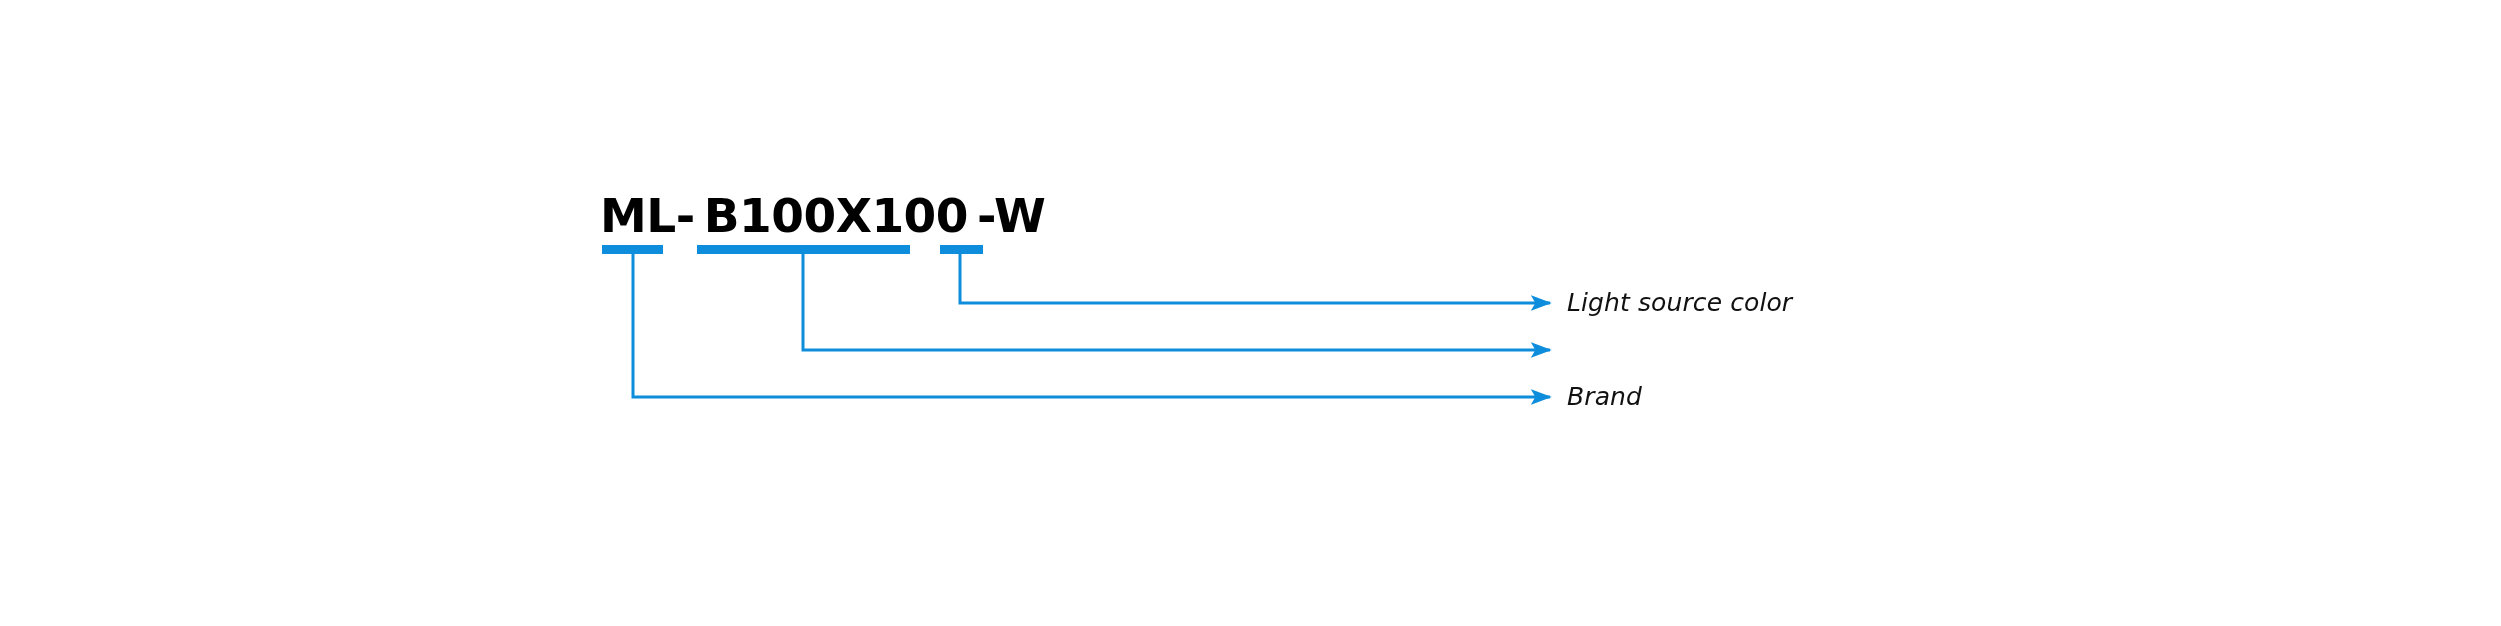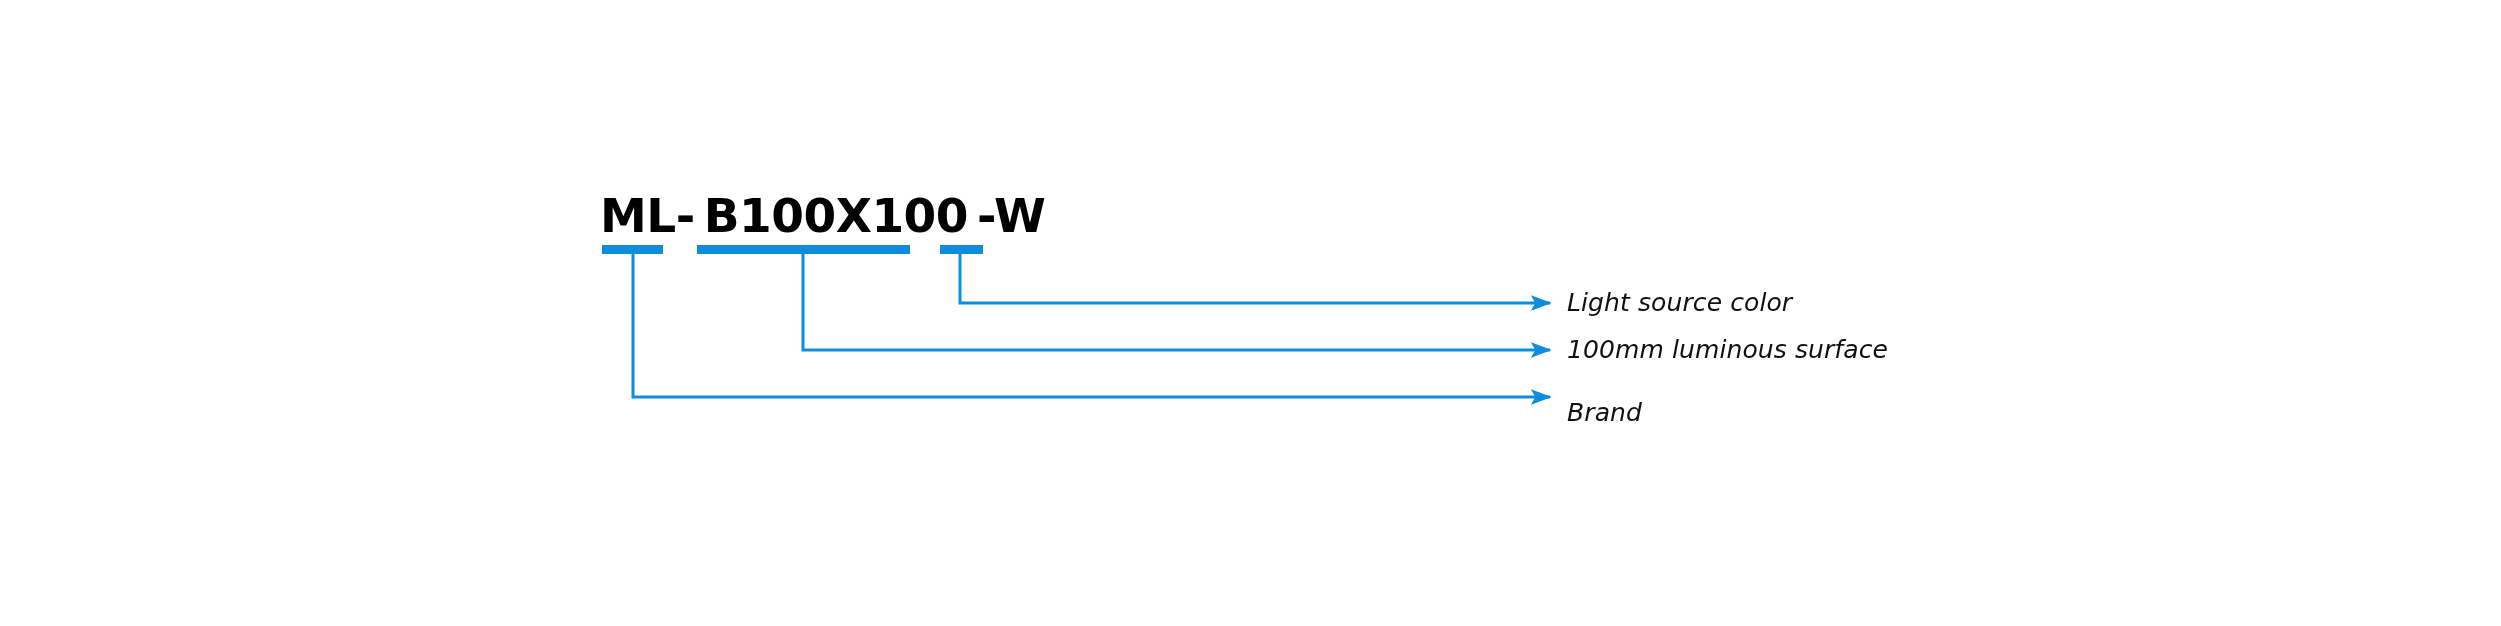--- a/index.html
+++ b/index.html
@@ -61,21 +61,21 @@
     font-weight: normal;
     font-size: 25px;
     line-height: 25px;
     color: #111111;
     white-space: nowrap;
     letter-spacing: 0.1px;
     font-style: italic;
   }
   #label-0 { top: 290px; }
   #label-1 { top: 337px; }
-  #label-2 { top: 384px; margin-top: 16px; }
+  #label-2 { top: 384px; }
 </style>
 </head>
 <body>
 
 <div id="canvas">
 
   <div id="code-row">
     <span class="code-seg">ML-</span><span class="code-gap"></span><span class="code-seg">B100X100</span><span class="code-gap"></span><span class="code-seg">-W</span>
   </div>
 
@@ -92,17 +92,16 @@
 
     <path d="M960,252 L960,303 L1550,303" fill="none" stroke="#0d8ddb" stroke-width="3" marker-end="url(#arrowhead)"></path>
 
     <path d="M803,252 L803,350 L1550,350" fill="none" stroke="#0d8ddb" stroke-width="3" marker-end="url(#arrowhead)"></path>
 
     <path d="M633,252 L633,397 L1550,397" fill="none" stroke="#0d8ddb" stroke-width="3" marker-end="url(#arrowhead)"></path>
   </svg>
 
   <div class="desc-label" id="label-0">Light source color</div>
 
-  <div class="desc-label" id="label-1">100mm luminous surface</div>
 
   <div class="desc-label" id="label-2">Brand</div>
 
 </div>
 
 </body></html>

